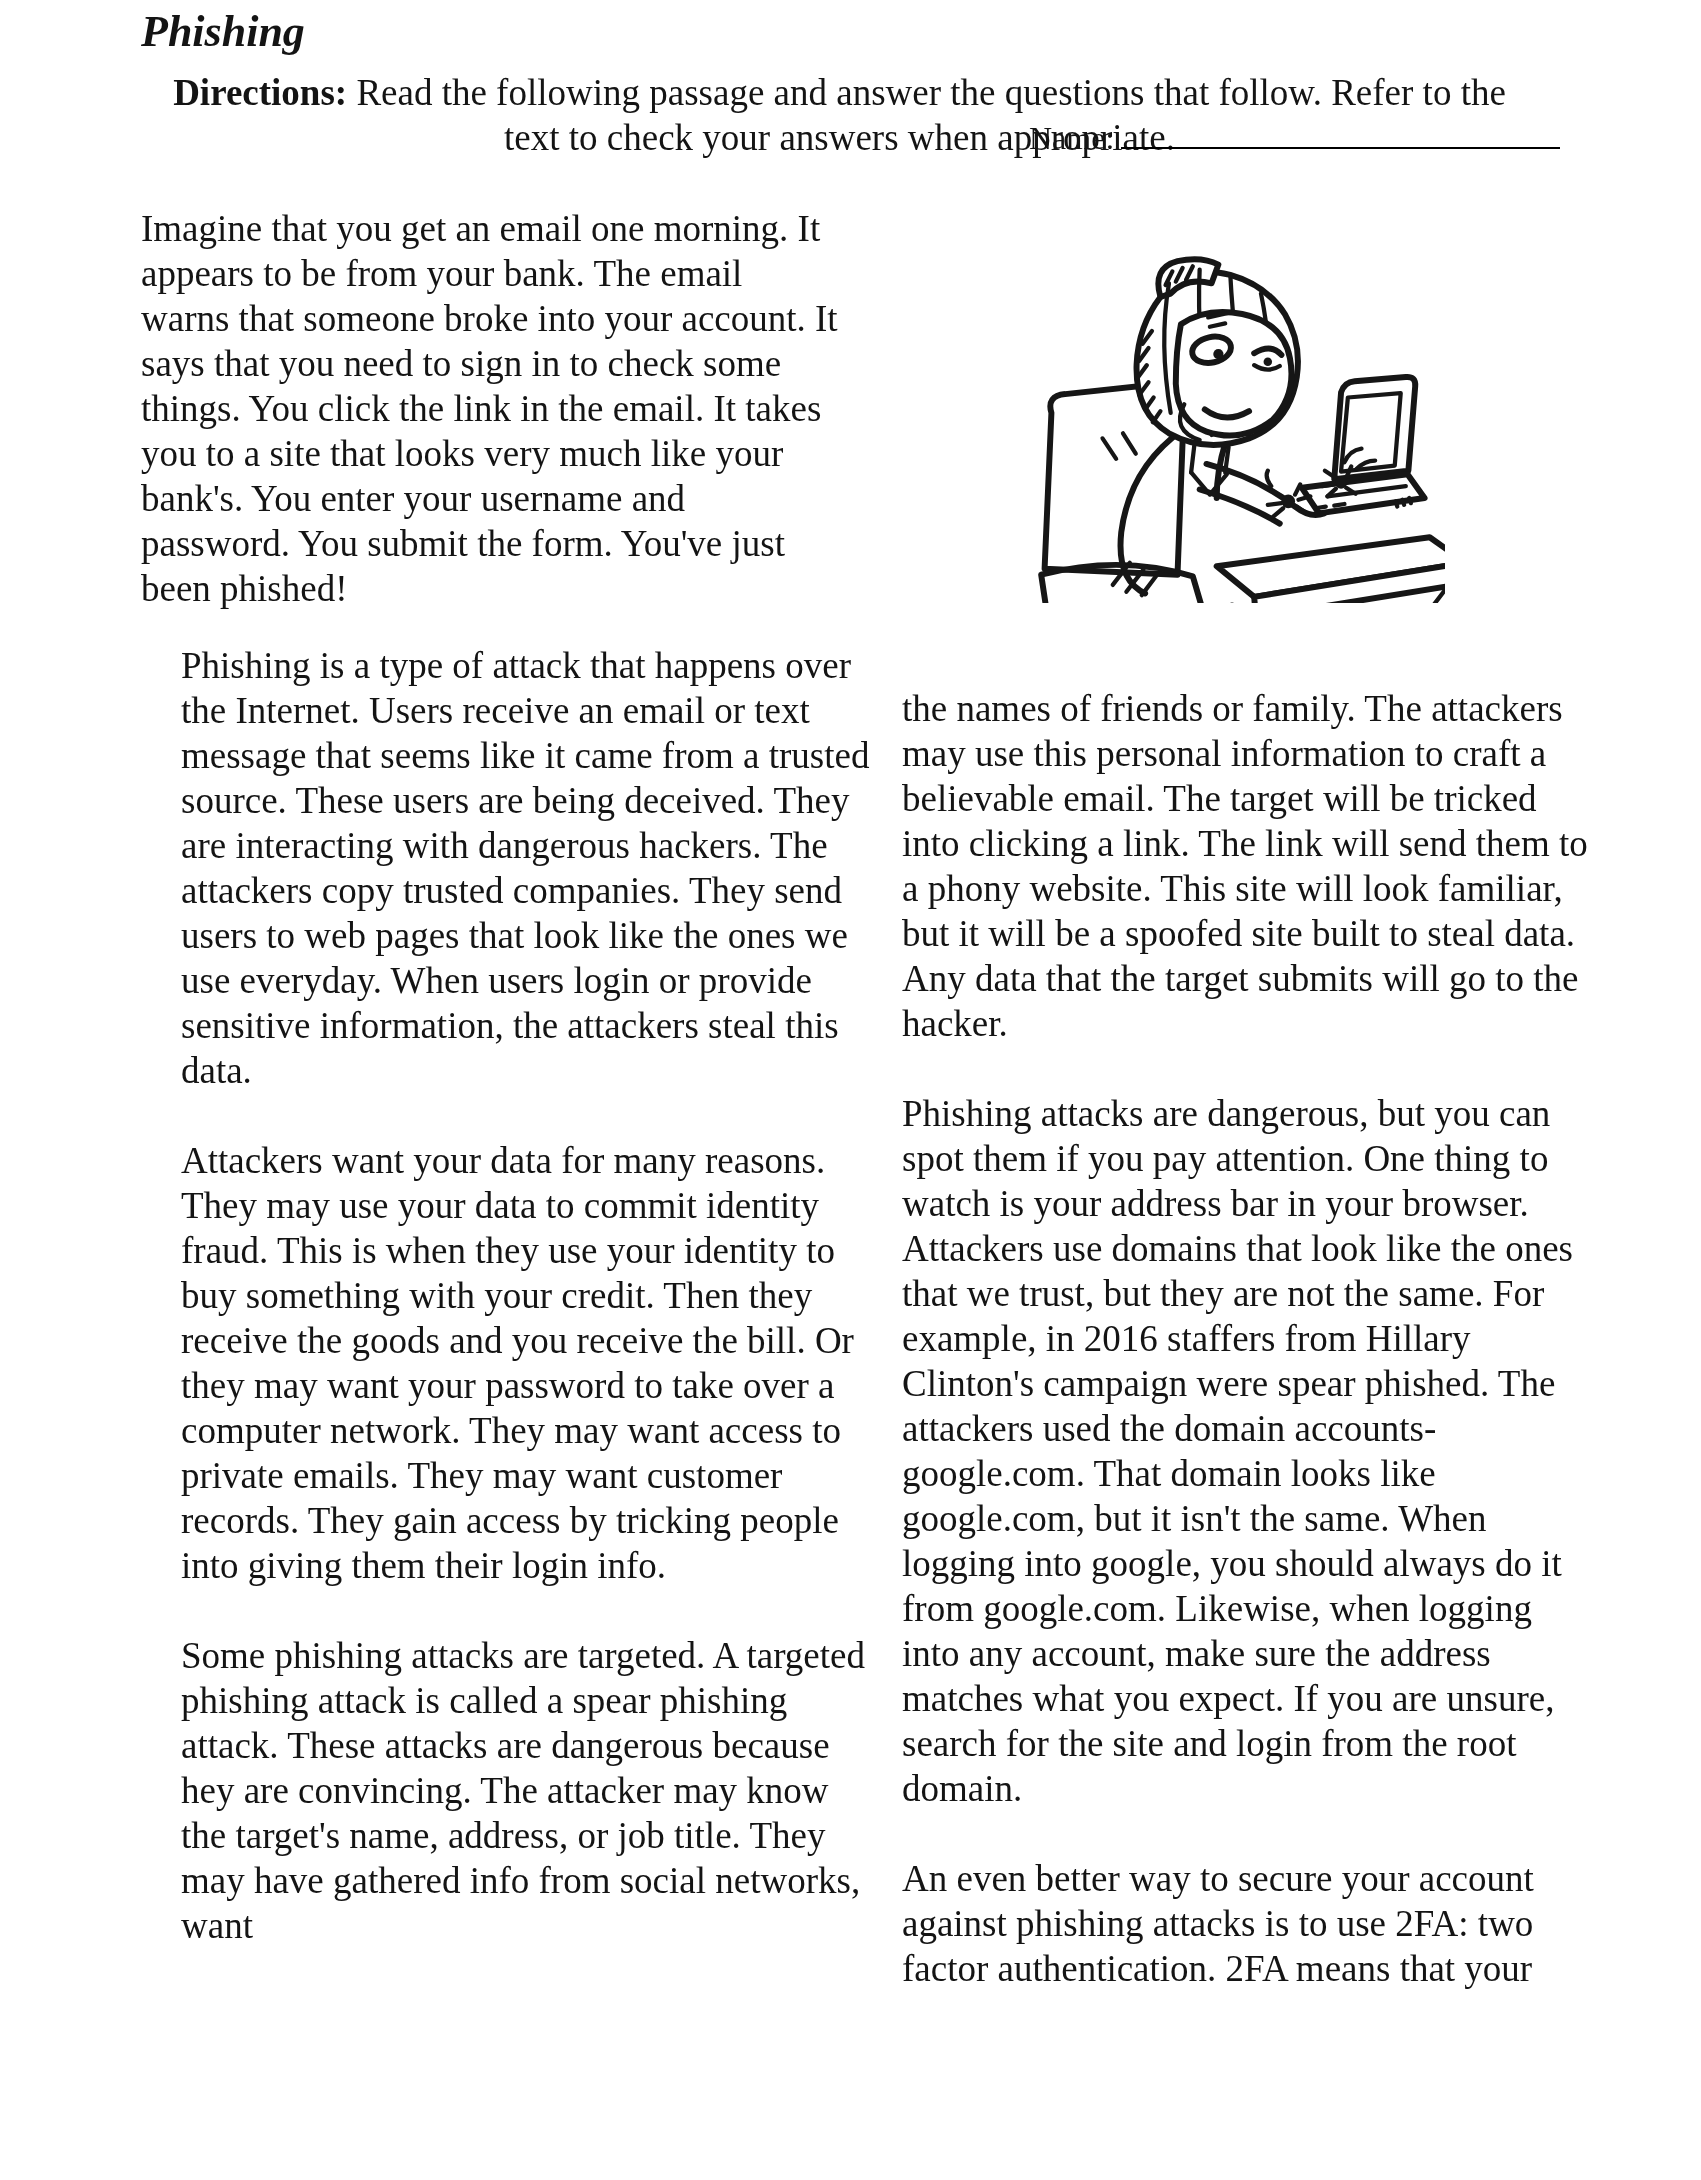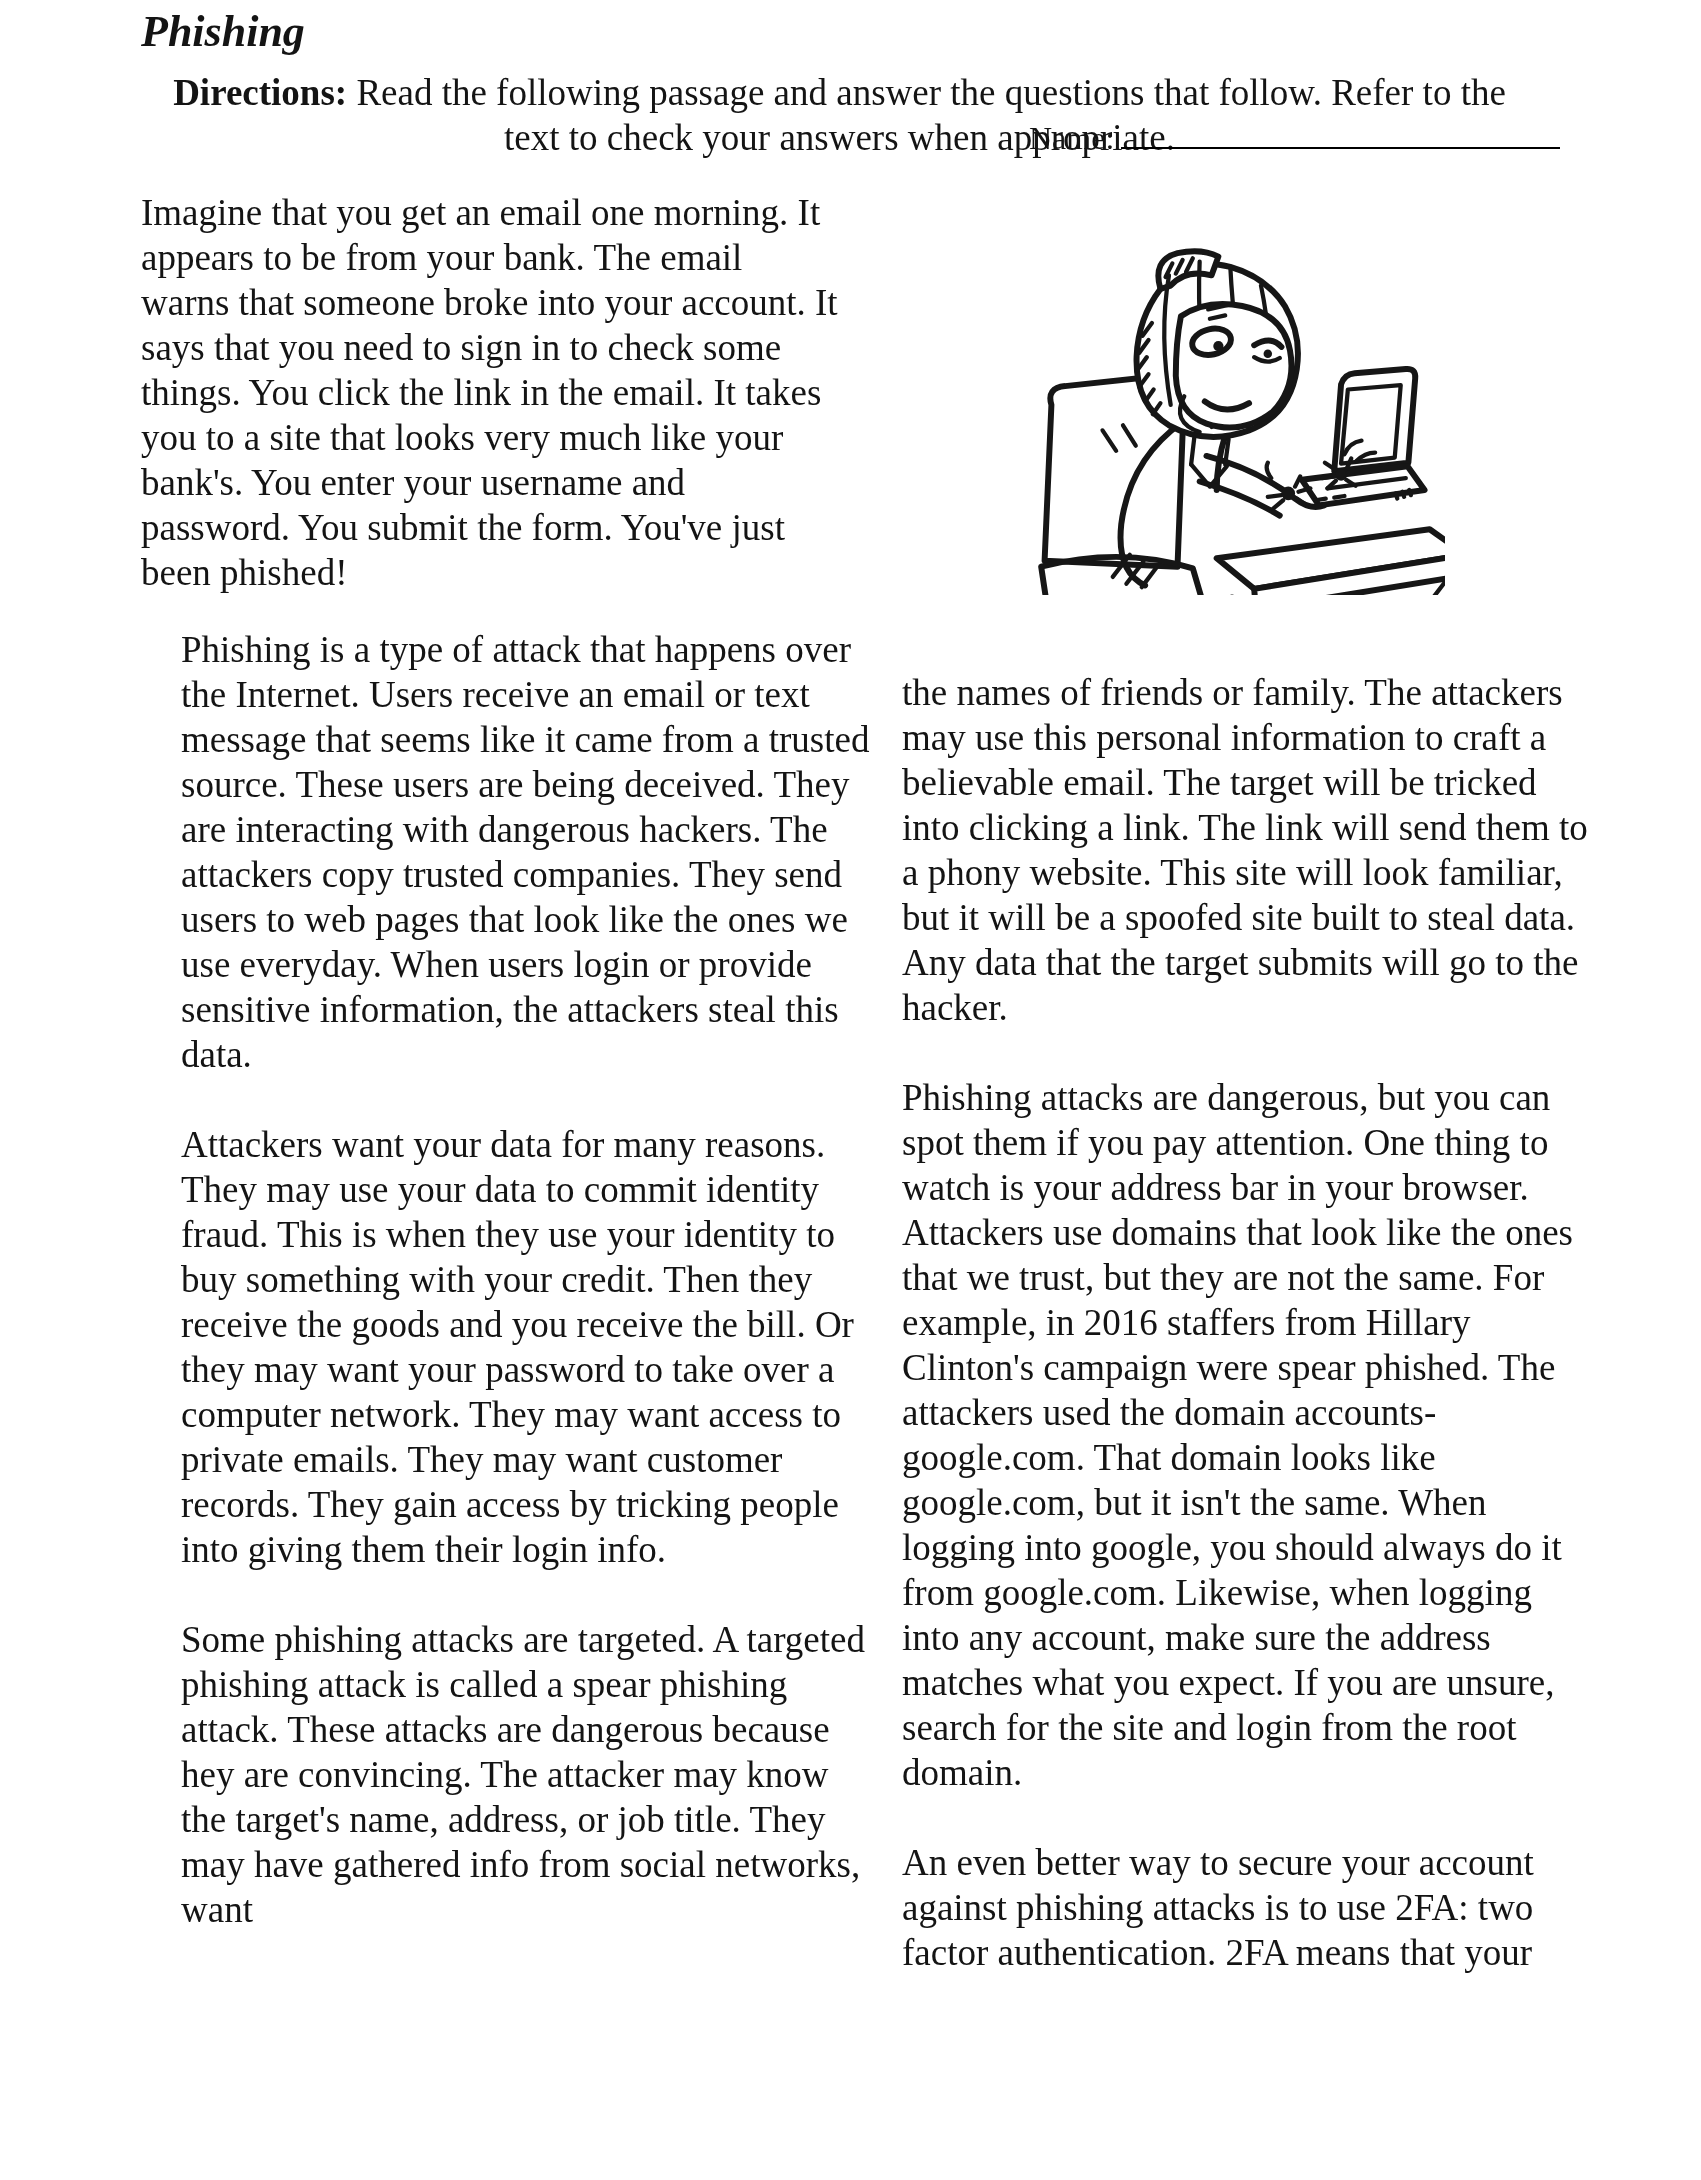--- a/index.html
+++ b/index.html
@@ -48,23 +48,23 @@
   }
   .directions {
     margin: 12px 0 0 0;
     width: 1397px;
     font-size: 37px;
     line-height: 45px;
     text-align: center;
   }
   .directions b { font-weight: bold; }
   .row-top {
-    margin-top: 30px;
+    margin-top: 46px;
     display: flex;
-    align-items: flex-end;
+    align-items: center;
   }
   .body-par {
     font-size: 37px;
     line-height: 45px;
     margin: 0 0 45px 0;
   }
   .intro {
     width: 697px;
     margin-bottom: 0;
   }

